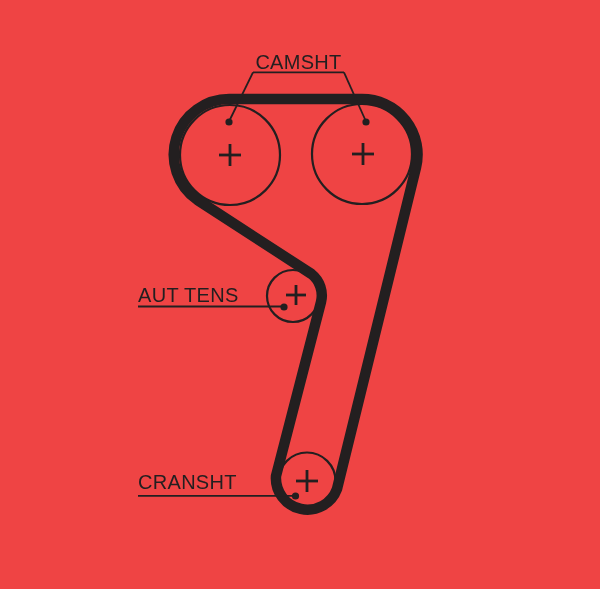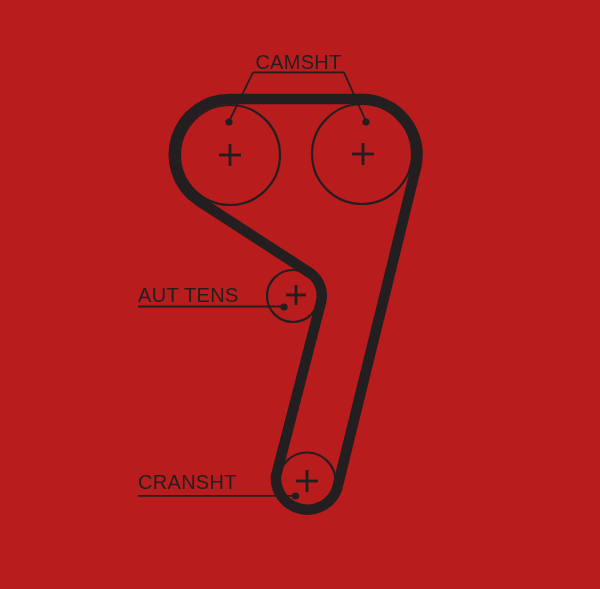--- a/index.html
+++ b/index.html
@@ -1,19 +1,19 @@
 <!DOCTYPE html>
 <html><head>
 <meta charset="utf-8">
 <style>
   html,body{margin:0;padding:0;background:#ffffff;}
   .stage{
     position:relative;
     width:600px;height:589px;
-    background:#b91c1c;
+    background:#ef4444;
     font-family:"Liberation Sans", sans-serif;
     overflow:hidden;
   }
   svg{display:block;}
   .label{
     font-family:"Liberation Sans", sans-serif;
     font-size:20px;
     fill:#231f20;
     letter-spacing:0.3px;
   }

